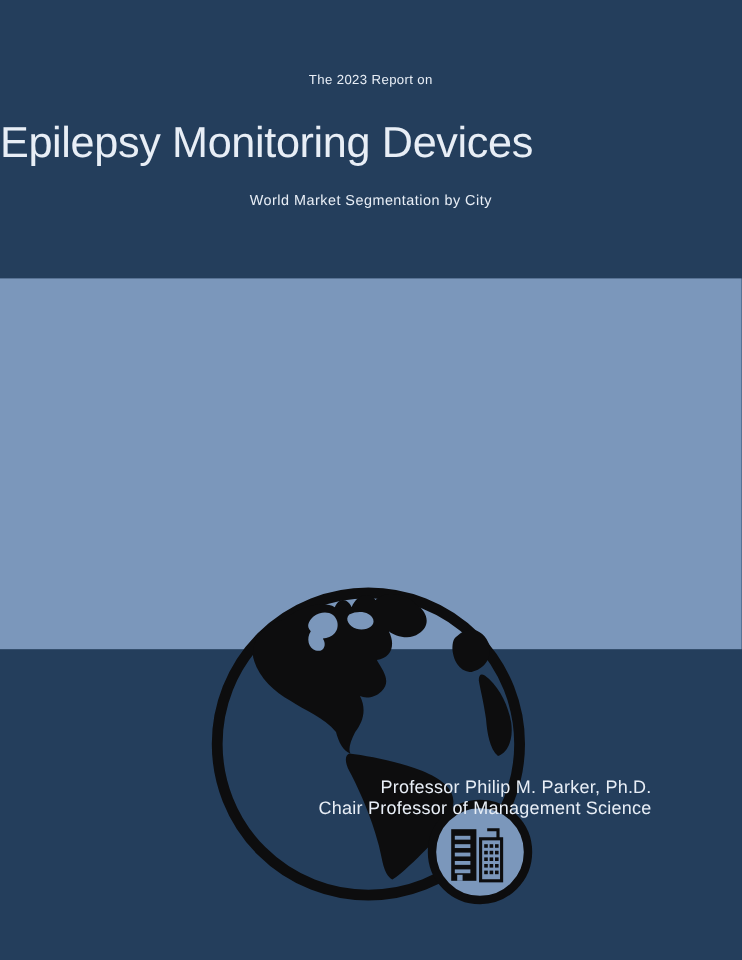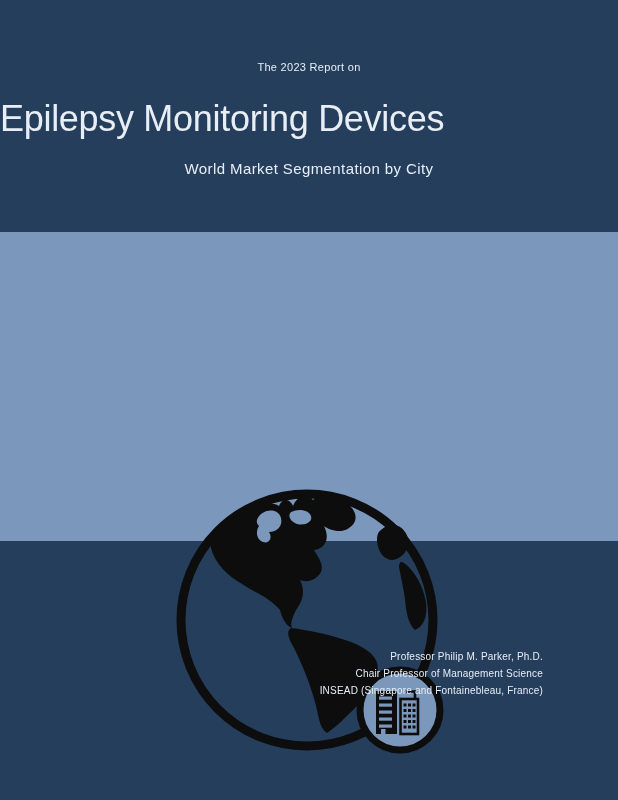--- a/index.html
+++ b/index.html
@@ -39,21 +39,21 @@
     font-weight: 400;
     letter-spacing: -0.3px;
     color: var(--text, #eef2f7);
   }
   .subtitle {
     position: absolute;
     top: 160px;
     left: 0;
     width: 100%;
     text-align: center;
-    font-size: 15px;
+    font-size: 12px;
     letter-spacing: 0.4px;
     color: var(--text, #e6ecf4);
   }
   .band {
     position: absolute;
     top: 232px;
     left: 0;
     width: 618px;
     height: 309px;
     background: var(--band, #7b97bb);
@@ -63,21 +63,21 @@
     top: 238px;
     left: 157px;
     width: 300px;
     height: 300px;
   }
   .author-block {
     position: absolute;
     top: 648px;
     right: 75px;
     text-align: right;
-    font-size: 10px;
+    font-size: 15px;
     line-height: 17px;
     letter-spacing: 0.2px;
     color: var(--text, #e8eef6);
   }
 </style>
 </head>
 <body>
 
 <div class="cover">
 
@@ -170,16 +170,15 @@
           </g>
           <path d="M249,221.5 L258,221.5 L258,229" fill="none" stroke="var(--ink, #0d0d0e)" stroke-width="2.6"></path>
         </g>
       </svg>
     </div>
   </div>
 
   <div class="author-block">
     <div>Professor Philip M. Parker, Ph.D.</div>
     <div>Chair Professor of Management Science</div>
-    <div>INSEAD (Singapore and Fontainebleau, France)</div>
   </div>
 
 </div>
 
 </body></html>

